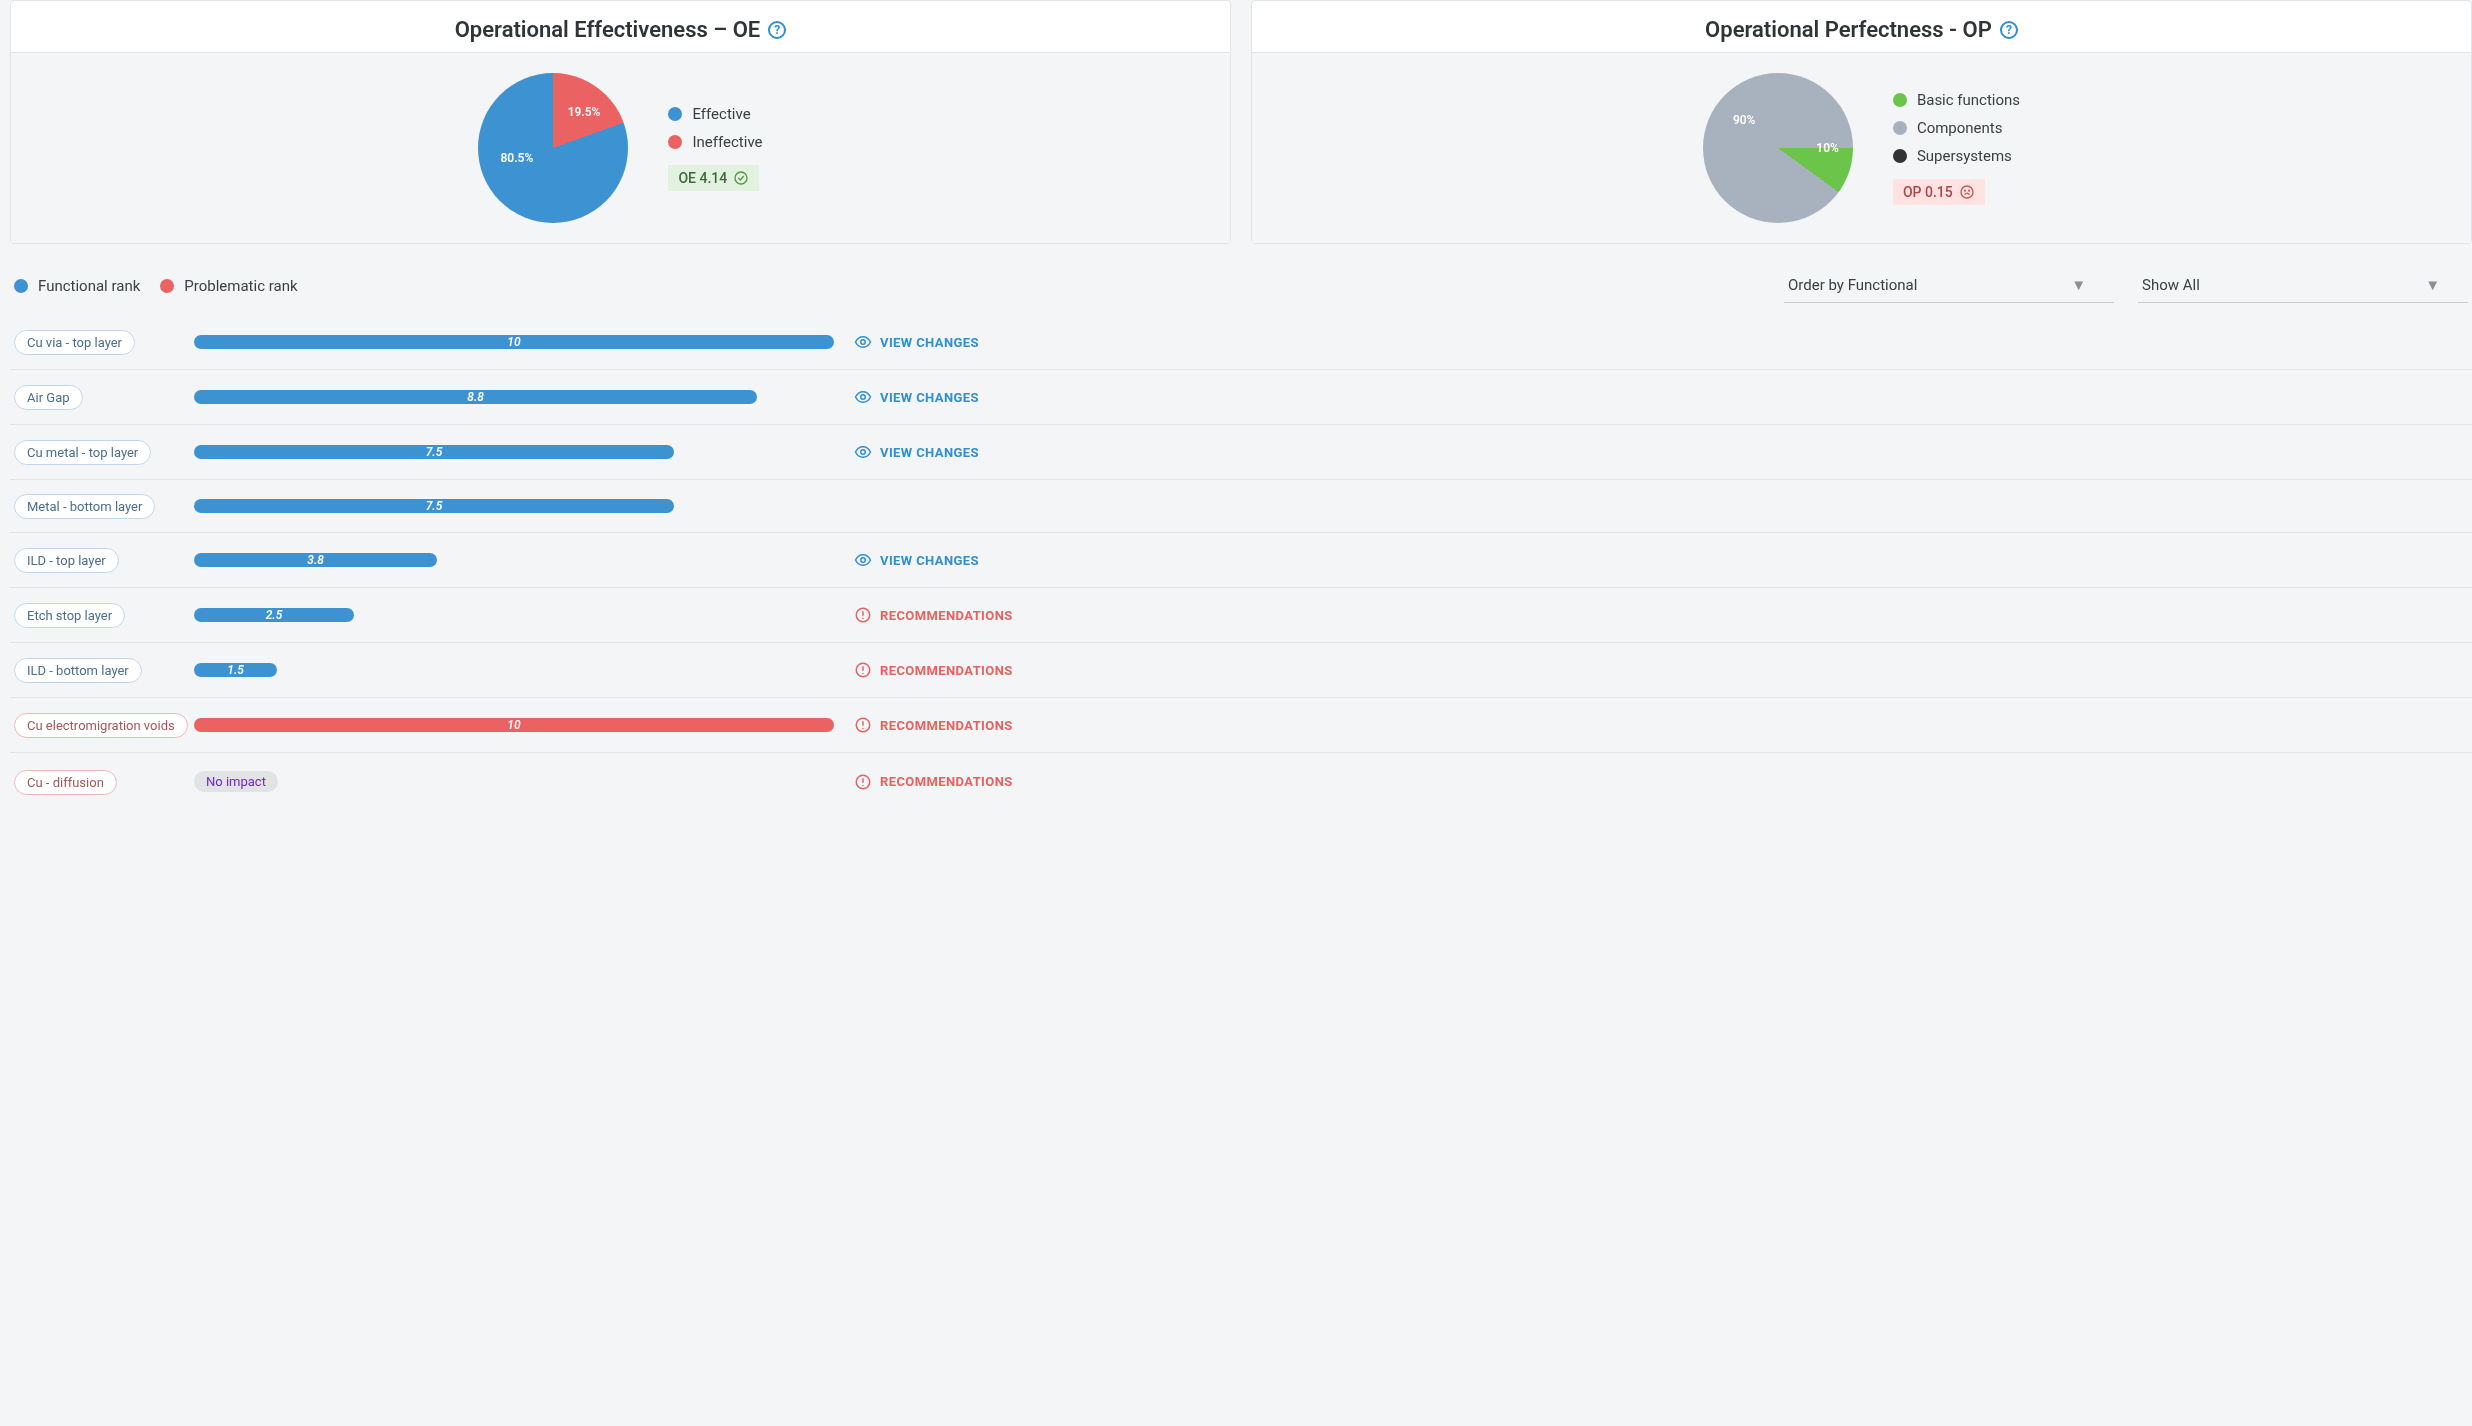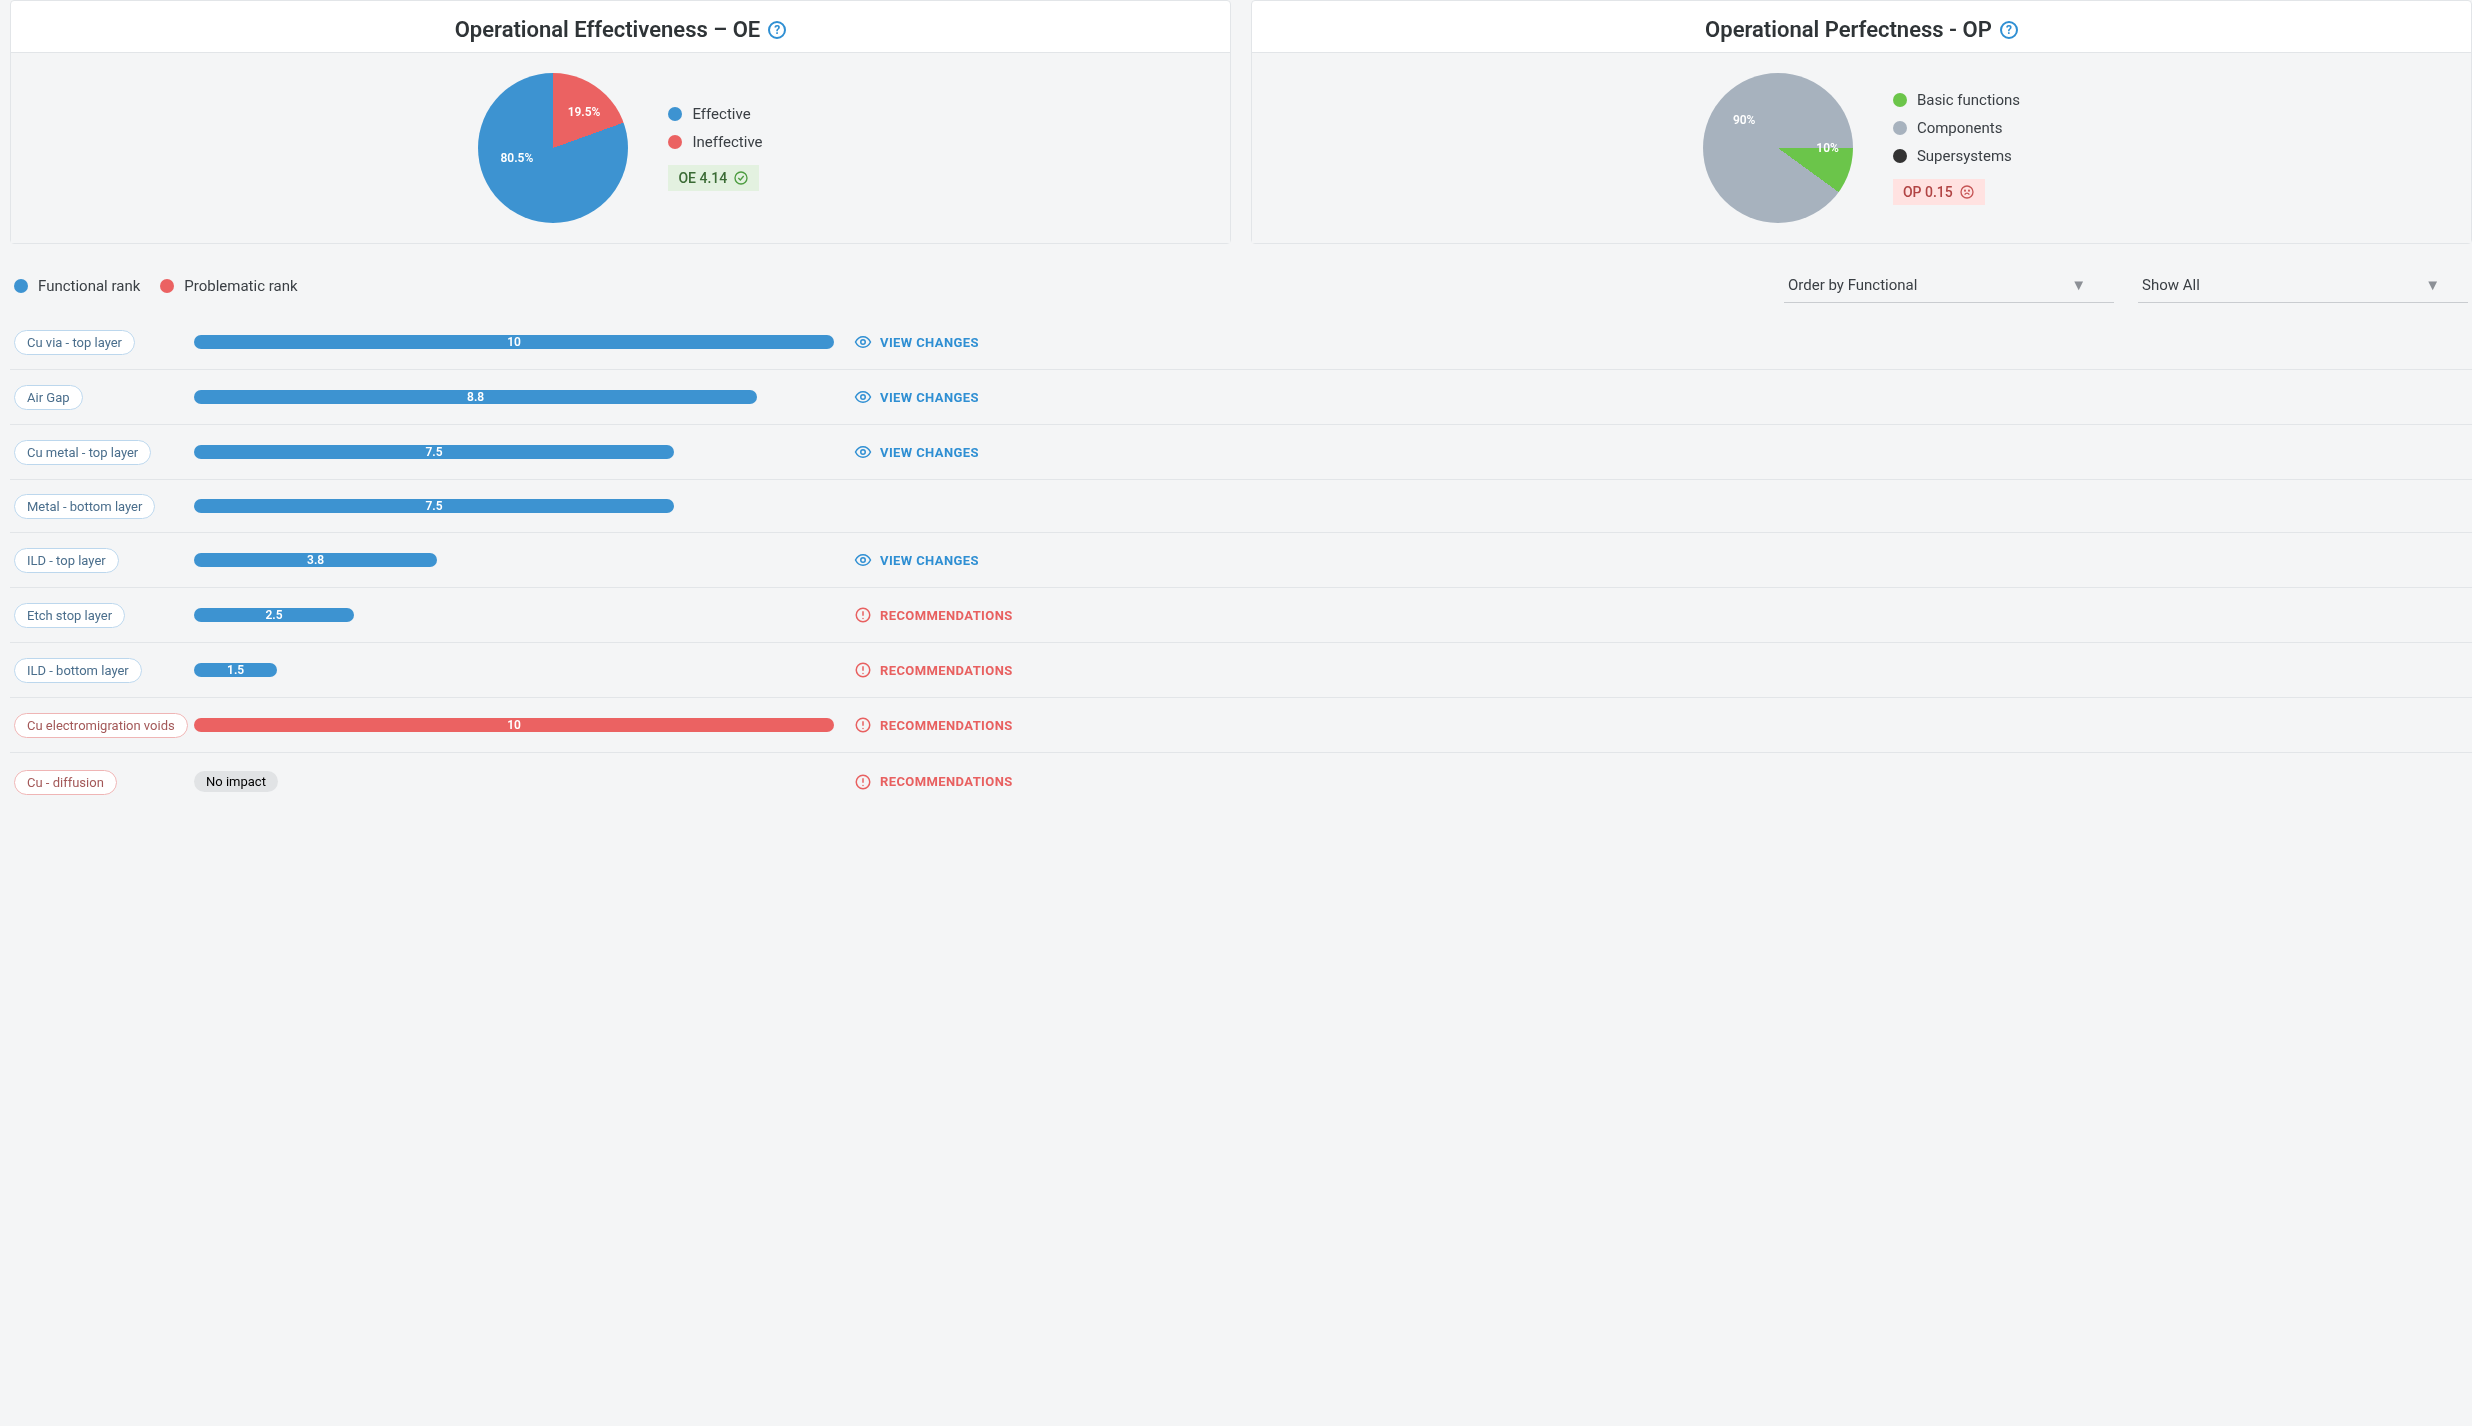--- a/index.html
+++ b/index.html
@@ -39,24 +39,24 @@
   .legend-inline{display:flex;gap:20px;align-items:center;font-size:15px;}
   .selects{display:flex;gap:24px;}
   .sel{min-width:330px;border:none;border-bottom:1px solid #c9ccd0;background:transparent;padding:8px 28px 8px 4px;font-size:15px;color:#3a3f44;position:relative;display:flex;justify-content:space-between;cursor:pointer;}
   .sel .caret{color:#8c9096;}
   
   .row{display:flex;align-items:center;gap:20px;padding:18px 4px;border-bottom:1px solid var(--border);}
   .row:last-child{border-bottom:none;}
   .tag{border:1px solid #bcd7ed;color:#4a6e8c;font-size:13px;padding:4px 12px;border-radius:14px;background:#fff;white-space:nowrap;}
   .tag.red-border{border-color:#efb5b5;color:#a35858;}
   .bar-area{width:640px;display:flex;align-items:center;flex-shrink:0;}
-  .bar{height:14px;border-radius:7px;display:flex;align-items:center;justify-content:center;color:#fff;font-size:12px;font-weight:600;}
+  .bar{height:14px;border-radius:7px;display:flex;align-items:center;justify-content:center;color:#fff;font-size:12px;font-weight:600;font-style:italic;}
   .bar.blue{background:var(--blue);}
   .bar.red{background:var(--red);}
-  .no-impact{background:#e1e3e5;color:#000000;border-radius:12px;padding:3px 12px;font-size:13px;}
+  .no-impact{background:#e1e3e5;color:#6d28d9;border-radius:12px;padding:3px 12px;font-size:13px;}
   .action{display:flex;align-items:center;gap:8px;font-weight:700;font-size:13px;letter-spacing:.4px;cursor:pointer;}
   .action.view{color:var(--link);}
   .action.rec{color:var(--warn);}
   .action svg{width:18px;height:18px;}
   .name-col{width:160px;flex-shrink:0;}
 </style>
 </head>
 <body>
 
 <div class="wrap">

